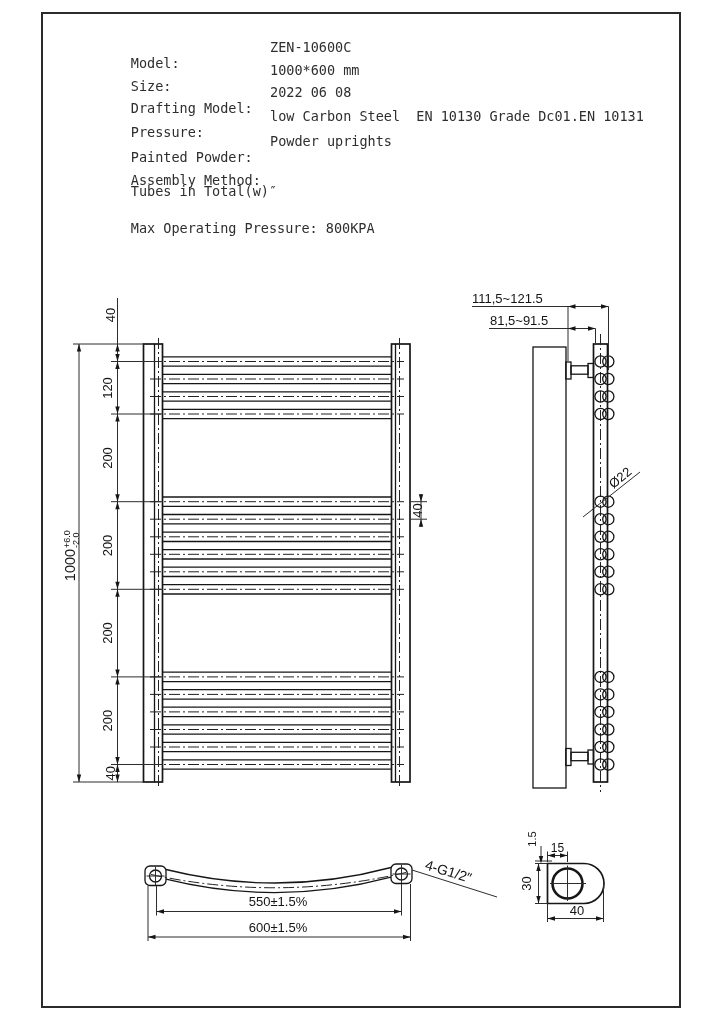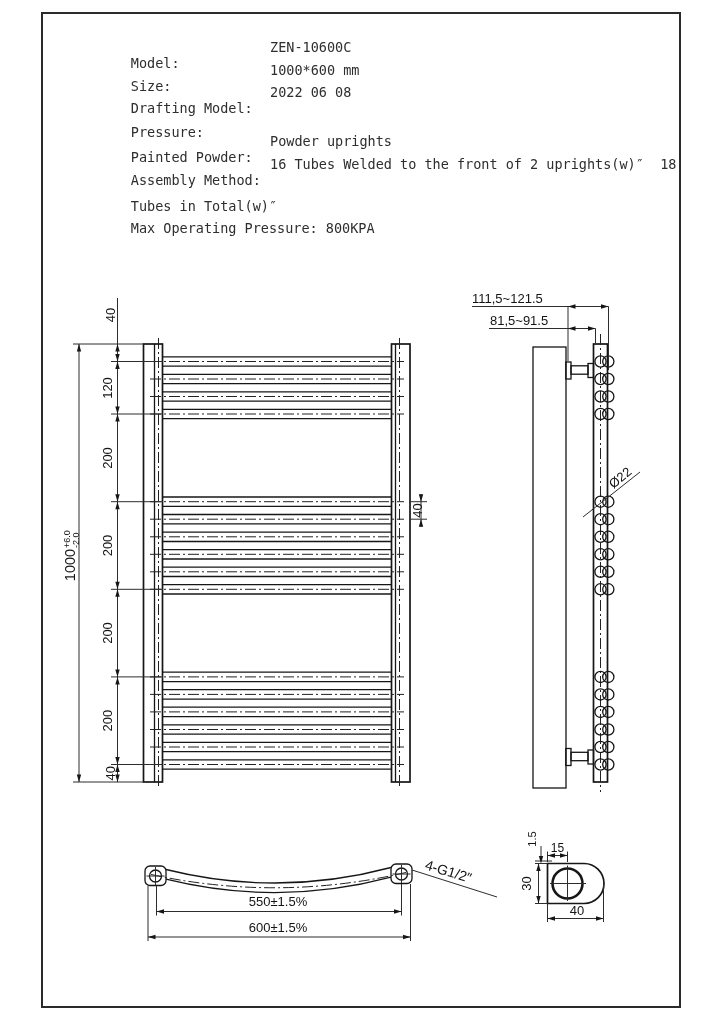--- a/index.html
+++ b/index.html
@@ -35,30 +35,30 @@
     <div class="spec-line" style="left:82px;top:62px;">
       <span class="spec-label">Size:</span>
       <span class="spec-value">1000*600 mm</span>
     </div>
     <div class="spec-line" style="left:82px;top:84px;">
       <span class="spec-label">Drafting Model:</span>
       <span class="spec-value">2022 06 08</span>
     </div>
     <div class="spec-line" style="left:82px;top:108px;">
       <span class="spec-label">Pressure:</span>
+      <span class="spec-value">low Carbon Steel  EN 10130 Grade Dc01.EN 10131</span>
     </div>
     <div class="spec-line" style="left:82px;top:133px;">
       <span class="spec-label">Painted Powder:</span>
       <span class="spec-value">Powder uprights</span>
     </div>
     <div class="spec-line" style="left:82px;top:156px;">
       <span class="spec-label">Assembly Method:</span>
-      <span class="spec-value">16 Tubes Welded to the front of 2 uprights(w)″  18</span>
-    </div>
-    <div class="spec-line" style="left:82px;top:182px;">
+    </div>
+    <div class="spec-line" style="left:82px;top:167px;">
       <span>Tubes in Total(w)″</span>
     </div>
     <div class="spec-line" style="left:82px;top:204px;">
       <span>Max Operating Pressure: 800KPA</span>
     </div>
   </div>
 
   <svg class="draw" width="720" height="1018" viewBox="0 0 720 1018">
     <defs>
 

